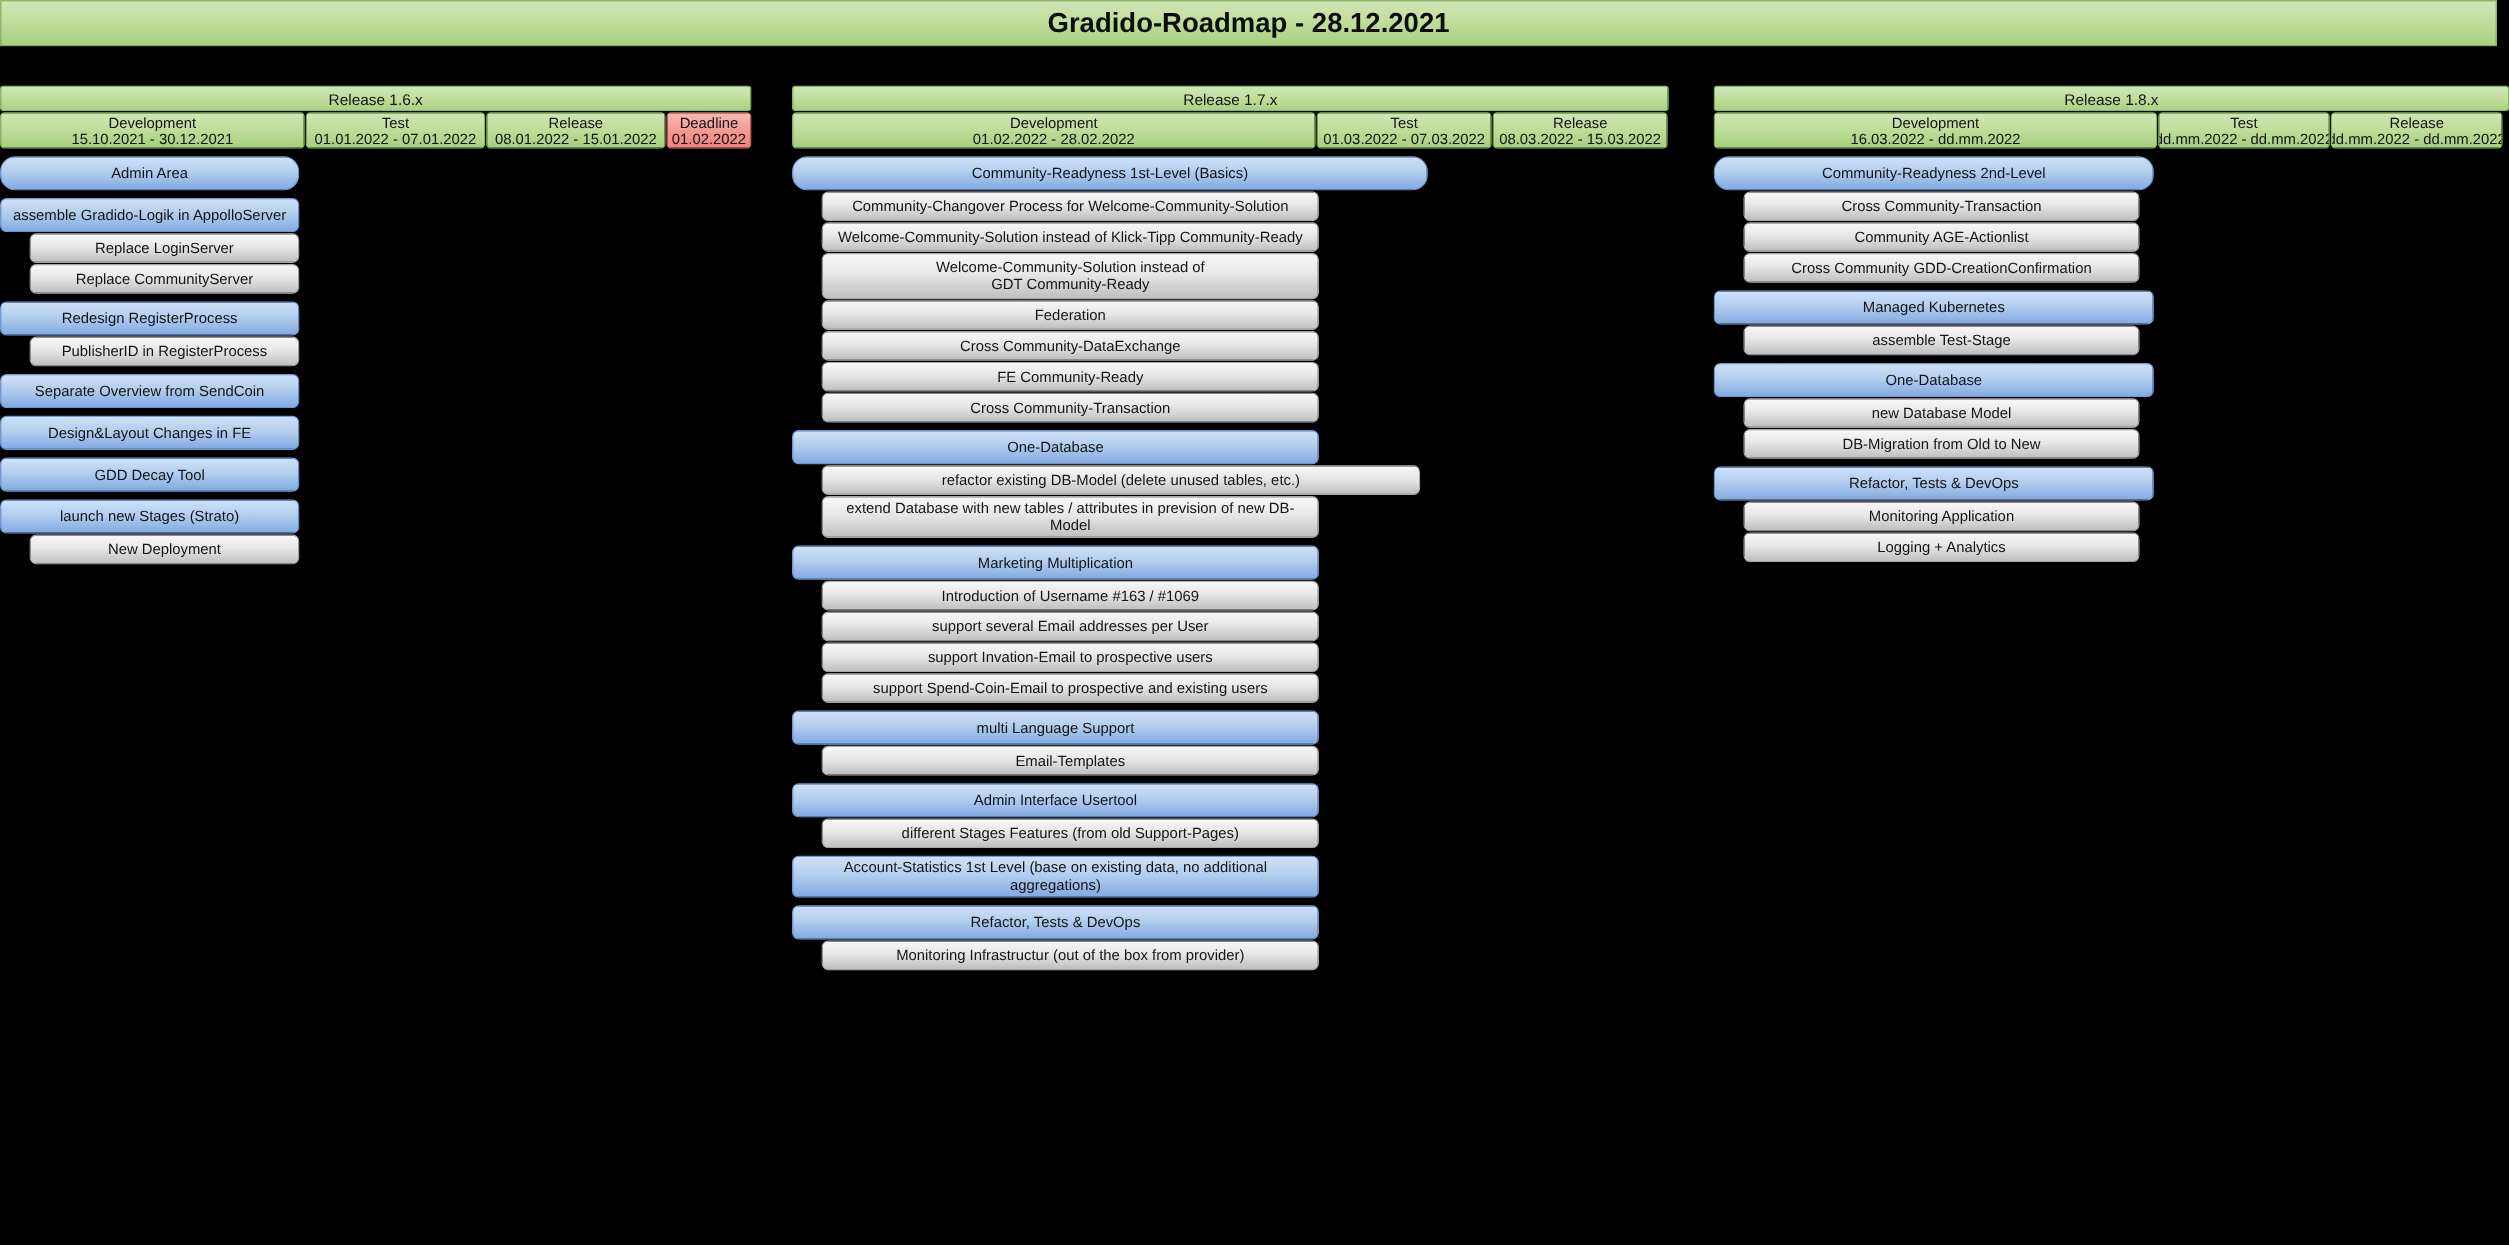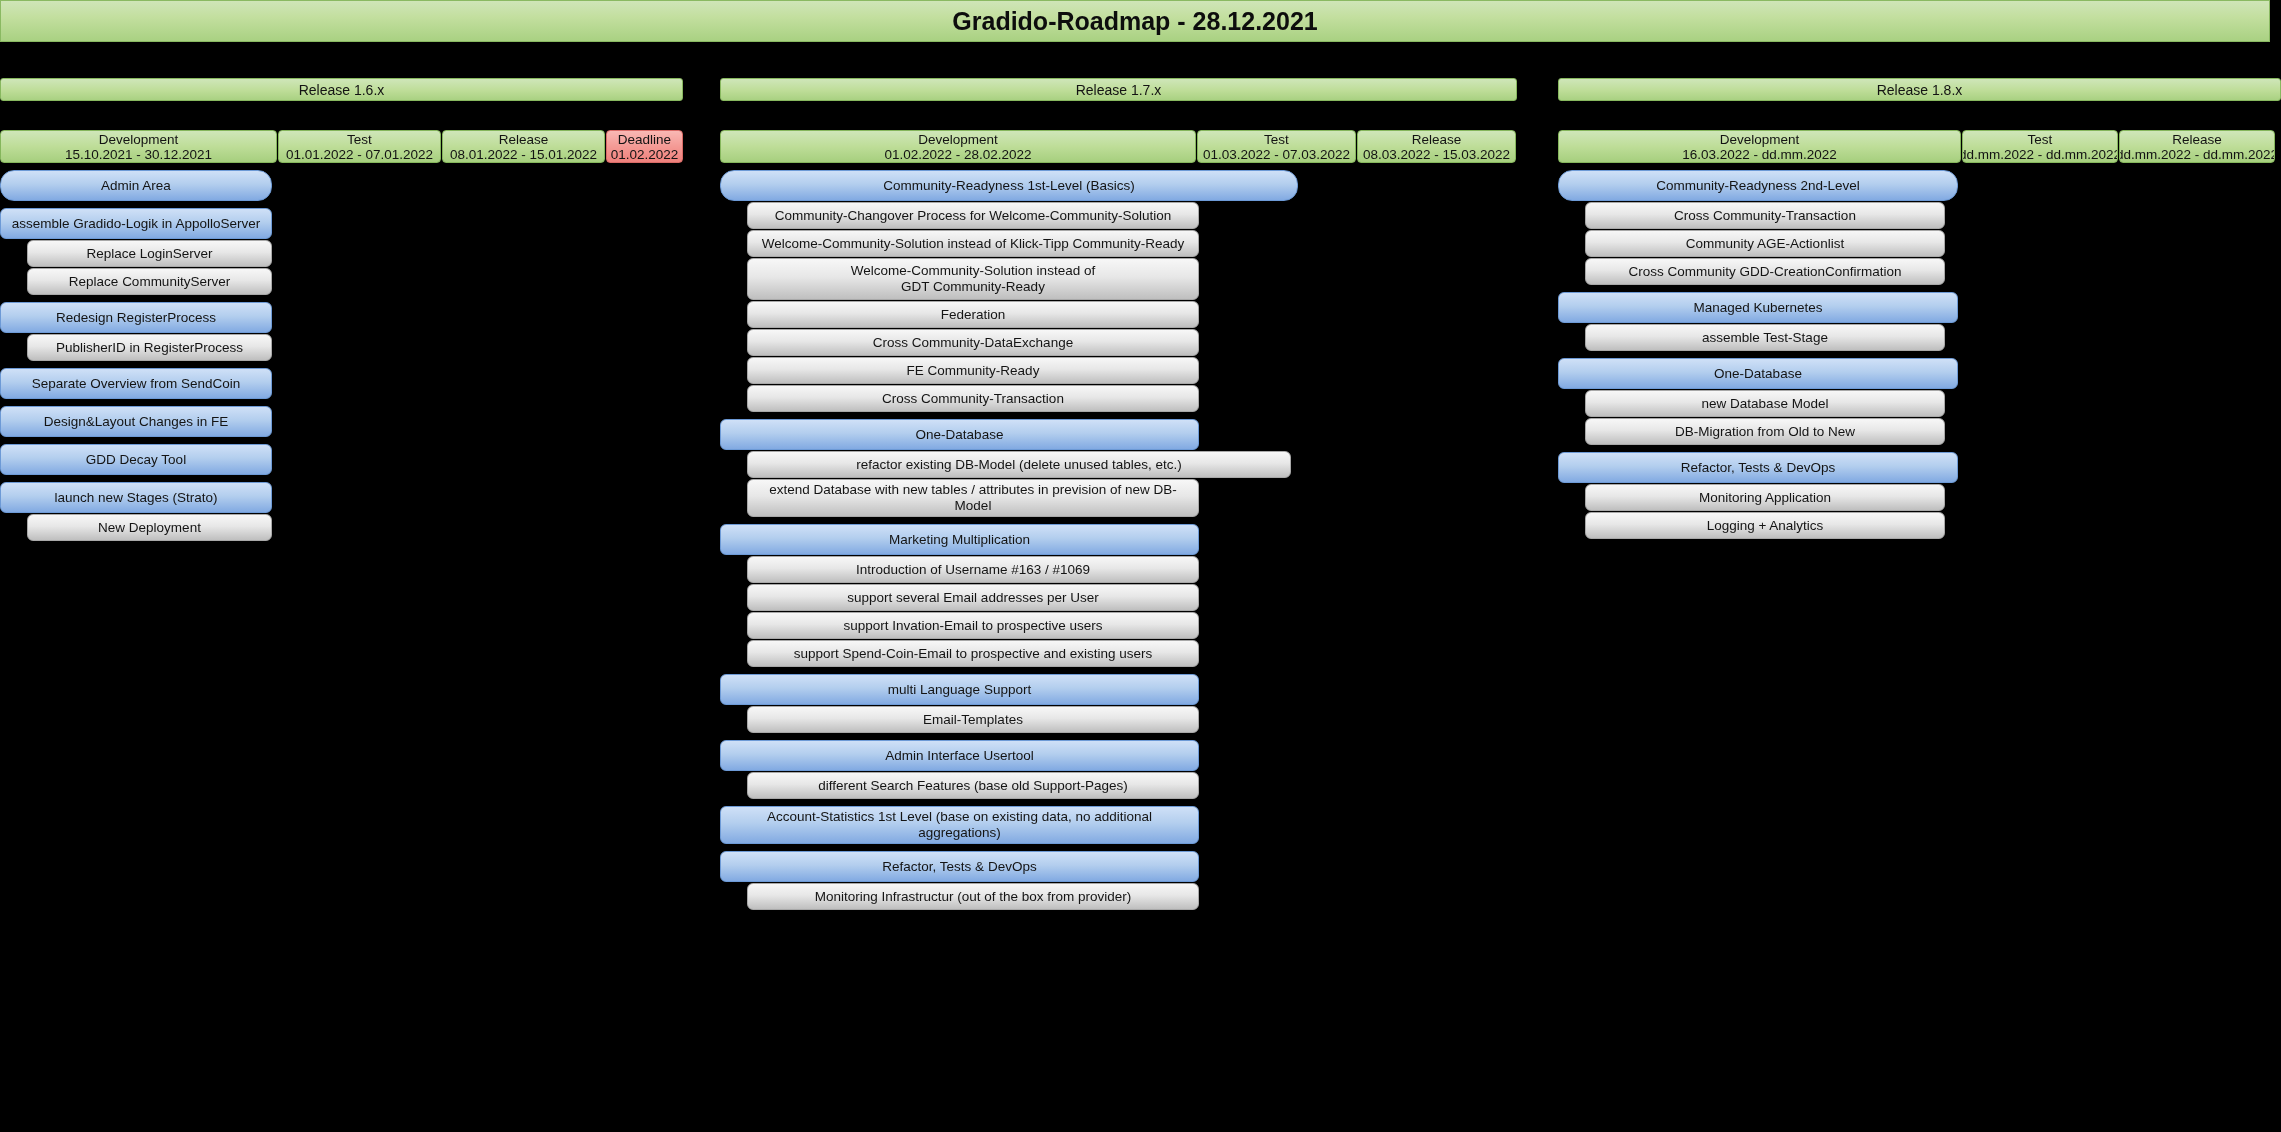--- a/index.html
+++ b/index.html
@@ -73,21 +73,20 @@
     height: 33px;
     display: flex;
     flex-direction: column;
     align-items: center;
     justify-content: center;
     font-size: 13.5px;
     line-height: 15px;
     color: #131313;
     overflow: hidden;
     white-space: nowrap;
-    margin-top: 28px;
   }
   .phase.deadline {
     background: linear-gradient(to bottom, #f9b8b4 0%, #f49a95 50%, #ef817c 100%);
     border: 1px solid #d96a66;
   }
 
   
   .tasks {
     margin-top: 7px;
     position: relative;
@@ -192,21 +191,21 @@
       <div class="task sub indent-1" style="width: 544px;">refactor existing DB-Model (delete unused tables, etc.)</div>
       <div class="task sub indent-1" style="width: 452px;">extend Database with new tables / attributes in prevision of new DB-Model</div>
       <div class="task epic" style="width: 479px;">Marketing Multiplication</div>
       <div class="task sub indent-1" style="width: 452px;">Introduction of Username #163 / #1069</div>
       <div class="task sub indent-1" style="width: 452px;">support several Email addresses per User</div>
       <div class="task sub indent-1" style="width: 452px;">support Invation-Email to prospective users</div>
       <div class="task sub indent-1" style="width: 452px;">support Spend-Coin-Email to prospective and existing users</div>
       <div class="task epic" style="width: 479px;">multi Language Support</div>
       <div class="task sub indent-1" style="width: 452px;">Email-Templates</div>
       <div class="task epic" style="width: 479px;">Admin Interface Usertool</div>
-      <div class="task sub indent-1" style="width: 452px;">different Search Features (base old Support-Pages)</div>
+      <div class="task sub indent-1" style="width: 452px;">different Stages Features (from old Support-Pages)</div>
       <div class="task epic" style="width: 479px;">Account-Statistics 1st Level (base on existing data, no additional aggregations)</div>
       <div class="task epic" style="width: 479px;">Refactor, Tests &amp; DevOps</div>
       <div class="task sub indent-1" style="width: 452px;">Monitoring Infrastructur (out of the box from provider)</div>
     </div>
   </div>
 <div class="column col-3">
     <div class="release-title">Release 1.8.x</div>
     <div class="phase-row">
       <div class="phase" style="width: 403px;">
         <div>Development</div>

